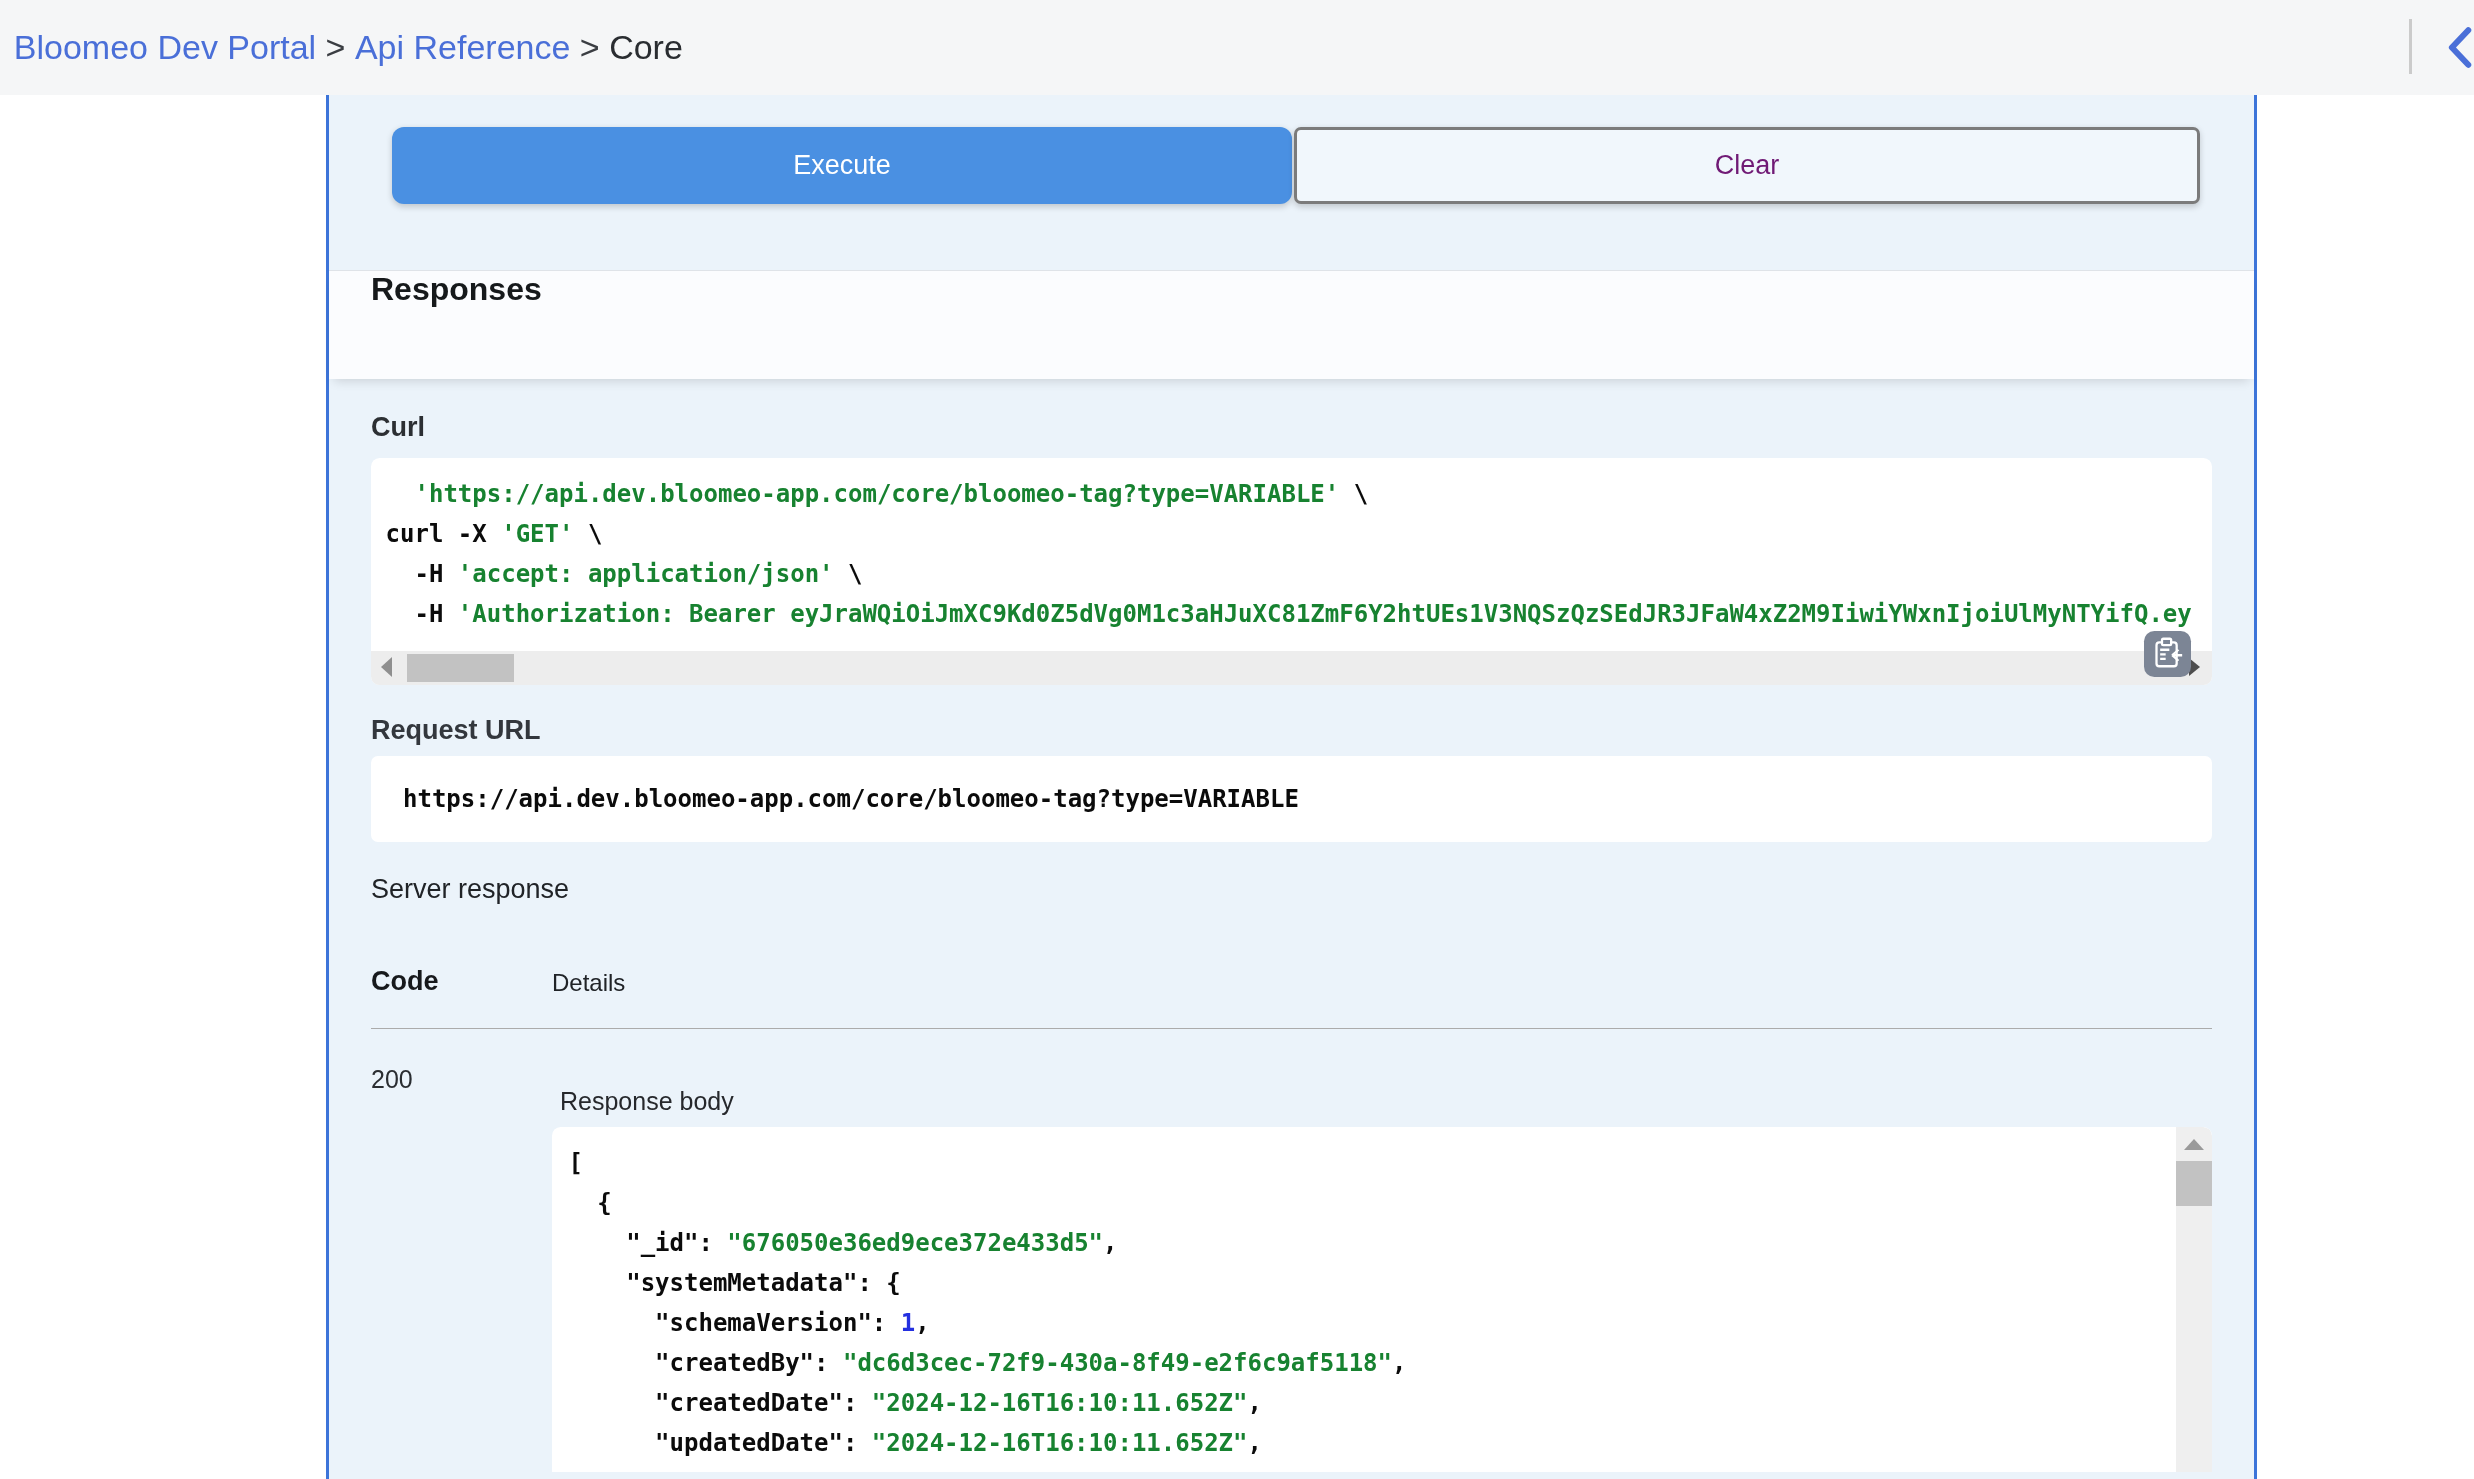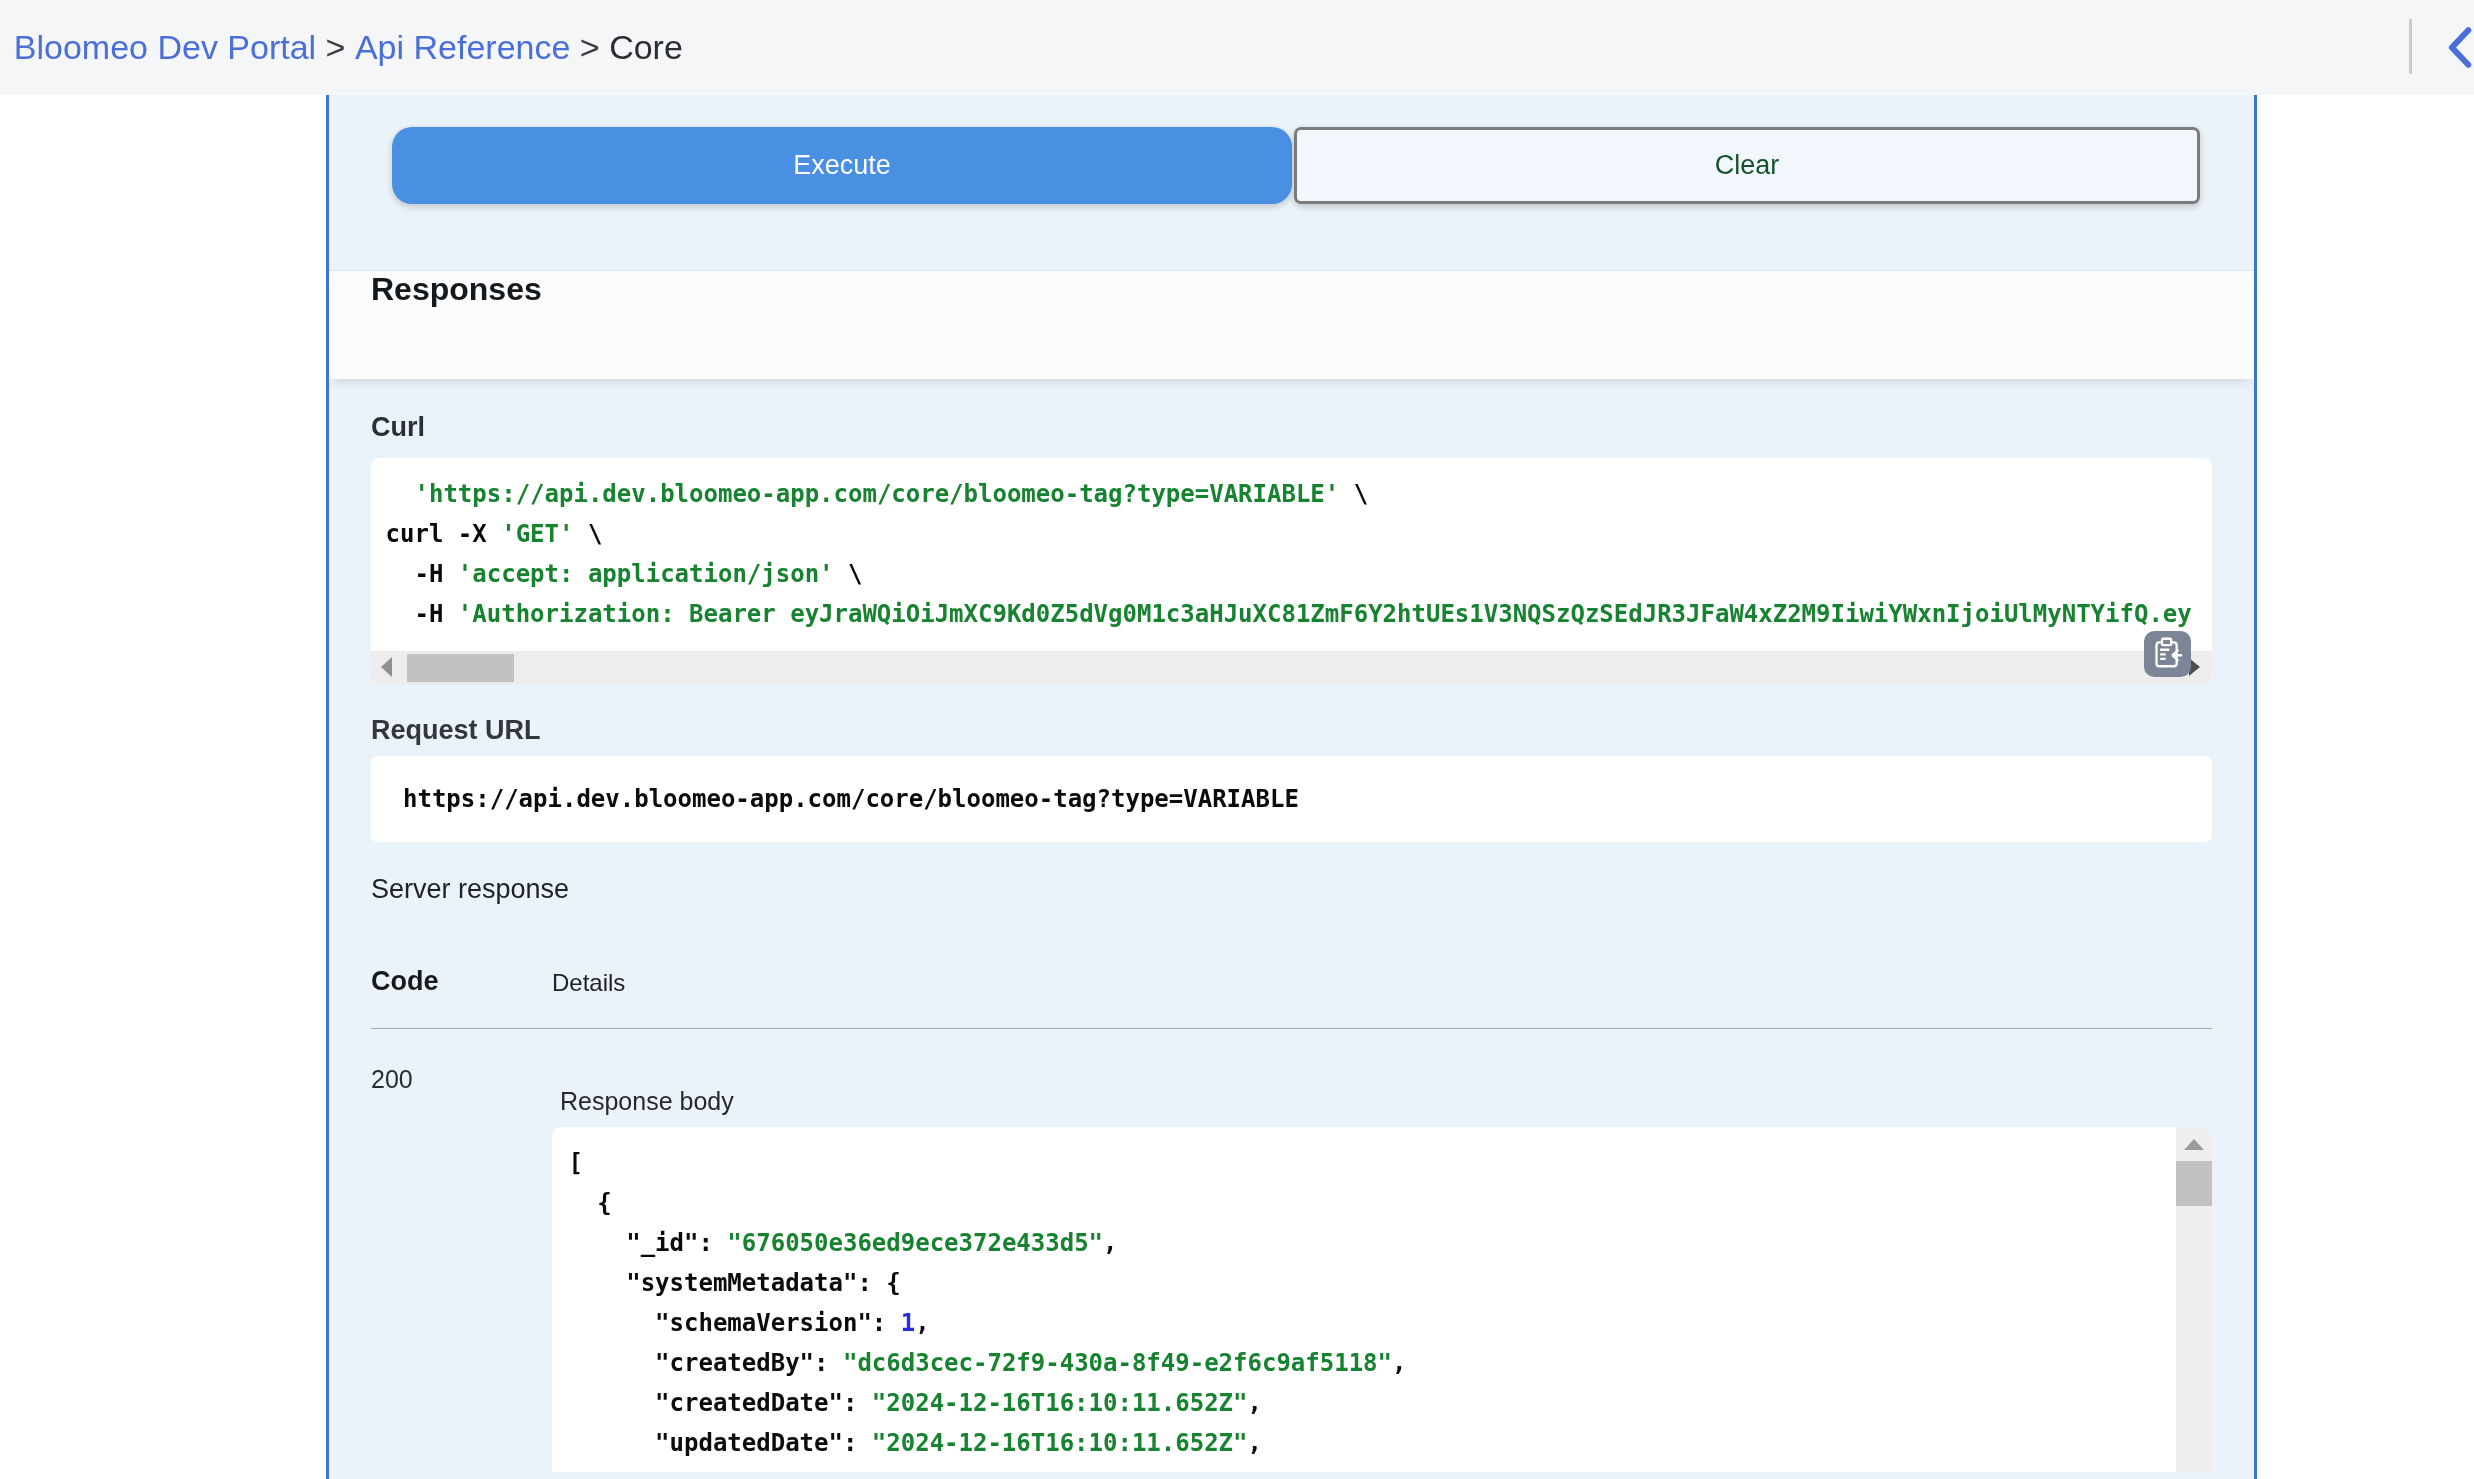--- a/index.html
+++ b/index.html
@@ -28,22 +28,22 @@
 
   
   .panel{position:absolute;left:326px;top:95px;width:1931px;height:1385px;box-sizing:border-box;
          border-left:3.4px solid var(--panel-border-blue);border-right:3.4px solid var(--panel-border-blue);}
 
   .exec-section{height:175px;background:var(--panel-bg-blue);position:relative;}
   .btn-row{position:absolute;left:63px;right:54px;top:32px;height:77px;display:flex;gap:1.7px;}
   .btn{flex:1;font-family:"Liberation Sans",sans-serif;font-size:27px;font-weight:500;
        display:flex;align-items:center;justify-content:center;cursor:pointer;
        box-shadow:0 2.6px 6.9px rgba(0,0,0,0.18);box-sizing:border-box;}
-  .btn-execute{background:var(--accent-blue);color:#ffffff;border:none;border-radius:20px;text-align:center;}
-  .btn-clear{background:#F1F7FC;color:#14532d;border:3.4px solid #7B7B7B;border-radius:6.9px;}
+  .btn-execute{background:var(--accent-blue);color:#ffffff;border:none;border-radius:12px;text-align:center;}
+  .btn-clear{background:#F1F7FC;color:#701a75;border:3.4px solid #7B7B7B;border-radius:6.9px;}
 
   .responses-header{height:108px;background:#FBFCFE;border-top:0.9px solid #DFE3E8;
                     box-shadow:0 6.9px 10.3px -5.2px rgba(0,0,0,0.14);
                     display:flex;padding-left:42px;position:relative;z-index:2;}
   .responses-title{font-size:32px;font-weight:600;color:#16191B;margin:0;}
 
   .responses-body{background:var(--panel-bg-blue);height:1103px;padding:0 42px;box-sizing:border-box;}
 
   .sec-label{font-size:27px;font-weight:600;color:#2C2F33;line-height:32px;}
   .curl-label{padding-top:32px;}

